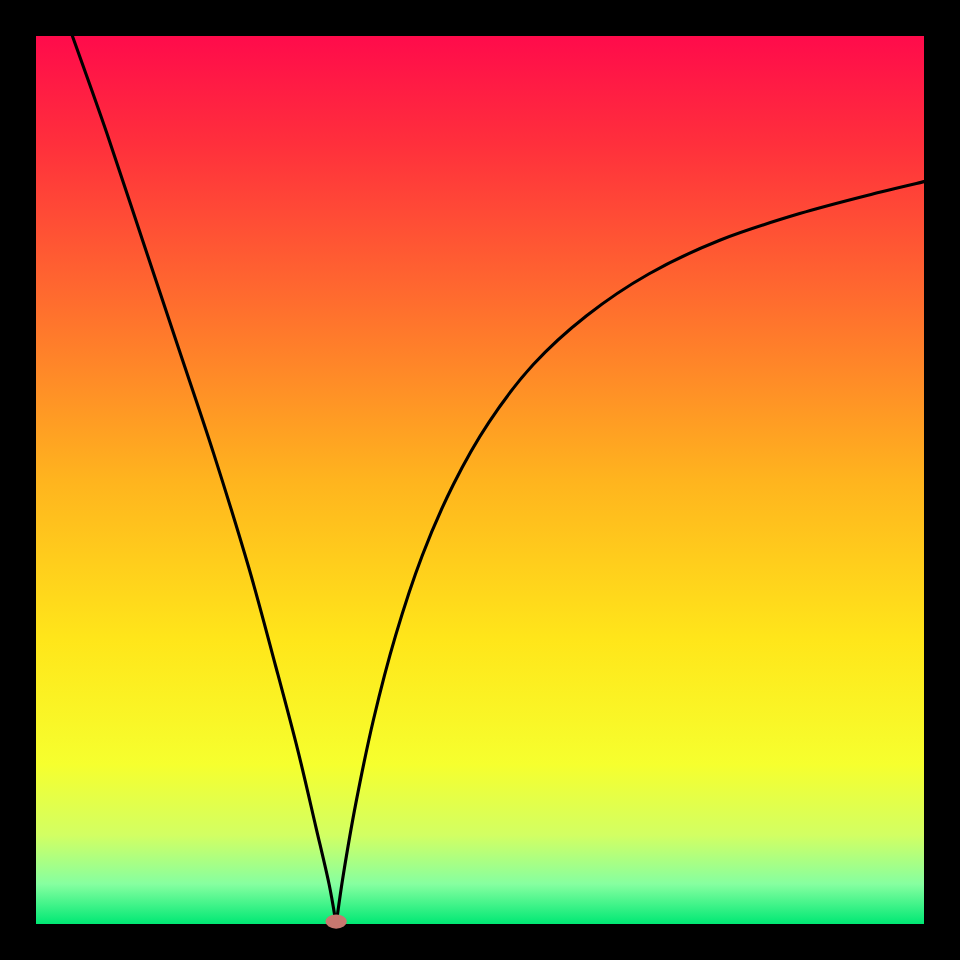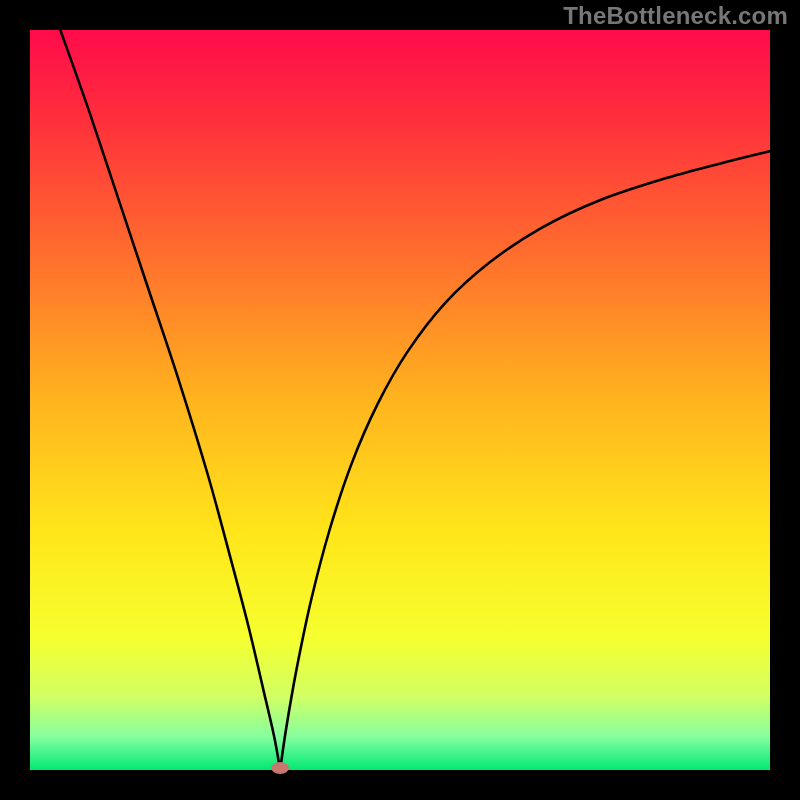--- a/index.html
+++ b/index.html
@@ -51,14 +51,13 @@
           <stop offset="90.00%" stop-color="#d2ff63"></stop>
           <stop offset="95.50%" stop-color="#86ffa0"></stop>
           <stop offset="100.00%" stop-color="#00e874"></stop>
         </linearGradient>
     </defs>
     <rect id="plot-bg" fill="url(#bg-grad)" x="30" y="30" width="740" height="740"></rect>
     <path id="curve-left" fill="none" stroke="#000" stroke-width="2.6" stroke-linecap="round" d="M 60.34 30.00 C 65.15 43.57, 79.46 83.03, 89.20 111.40 C 98.94 139.77, 108.93 170.60, 118.80 200.20 C 128.67 229.80, 138.53 259.40, 148.40 289.00 C 158.27 318.60, 168.13 346.97, 178.00 377.80 C 187.87 408.63, 198.97 444.40, 207.60 474.00 C 216.23 503.60, 223.02 530.12, 229.80 555.40 C 236.58 580.68, 242.75 603.50, 248.30 625.70 C 253.85 647.90, 258.78 670.10, 263.10 688.60 C 267.42 707.10, 271.36 723.13, 274.20 736.70 C 277.04 750.27, 279.13 764.45, 280.12 770.00"></path>
     <path id="curve-right" fill="none" stroke="#000" stroke-width="2.6" stroke-linecap="round" d="M 280.12 770.00 C 281.11 763.22, 283.33 745.95, 286.04 729.30 C 288.75 712.65, 292.21 691.68, 296.40 670.10 C 300.59 648.52, 305.65 623.23, 311.20 599.80 C 316.75 576.37, 322.92 552.32, 329.70 529.50 C 336.48 506.68, 343.88 483.87, 351.90 462.90 C 359.92 441.93, 368.55 422.20, 377.80 403.70 C 387.05 385.20, 396.30 368.55, 407.40 351.90 C 418.50 335.25, 430.83 318.60, 444.40 303.80 C 457.97 289.00, 472.77 275.68, 488.80 263.10 C 504.83 250.52, 522.10 238.80, 540.60 228.32 C 559.10 217.84, 578.83 208.59, 599.80 200.20 C 620.77 191.81, 644.20 184.66, 666.40 178.00 C 688.60 171.34, 715.73 164.68, 733.00 160.24 C 750.27 155.80, 763.83 152.84, 770.00 151.36"></path>
     <ellipse id="min-marker" cx="280.12" cy="768" rx="8.88" ry="5.92" fill="#c7776f"></ellipse>
   </svg>
-  <div class="watermark">TheBottleneck.com</div>
 </div>
 
 </body></html>

